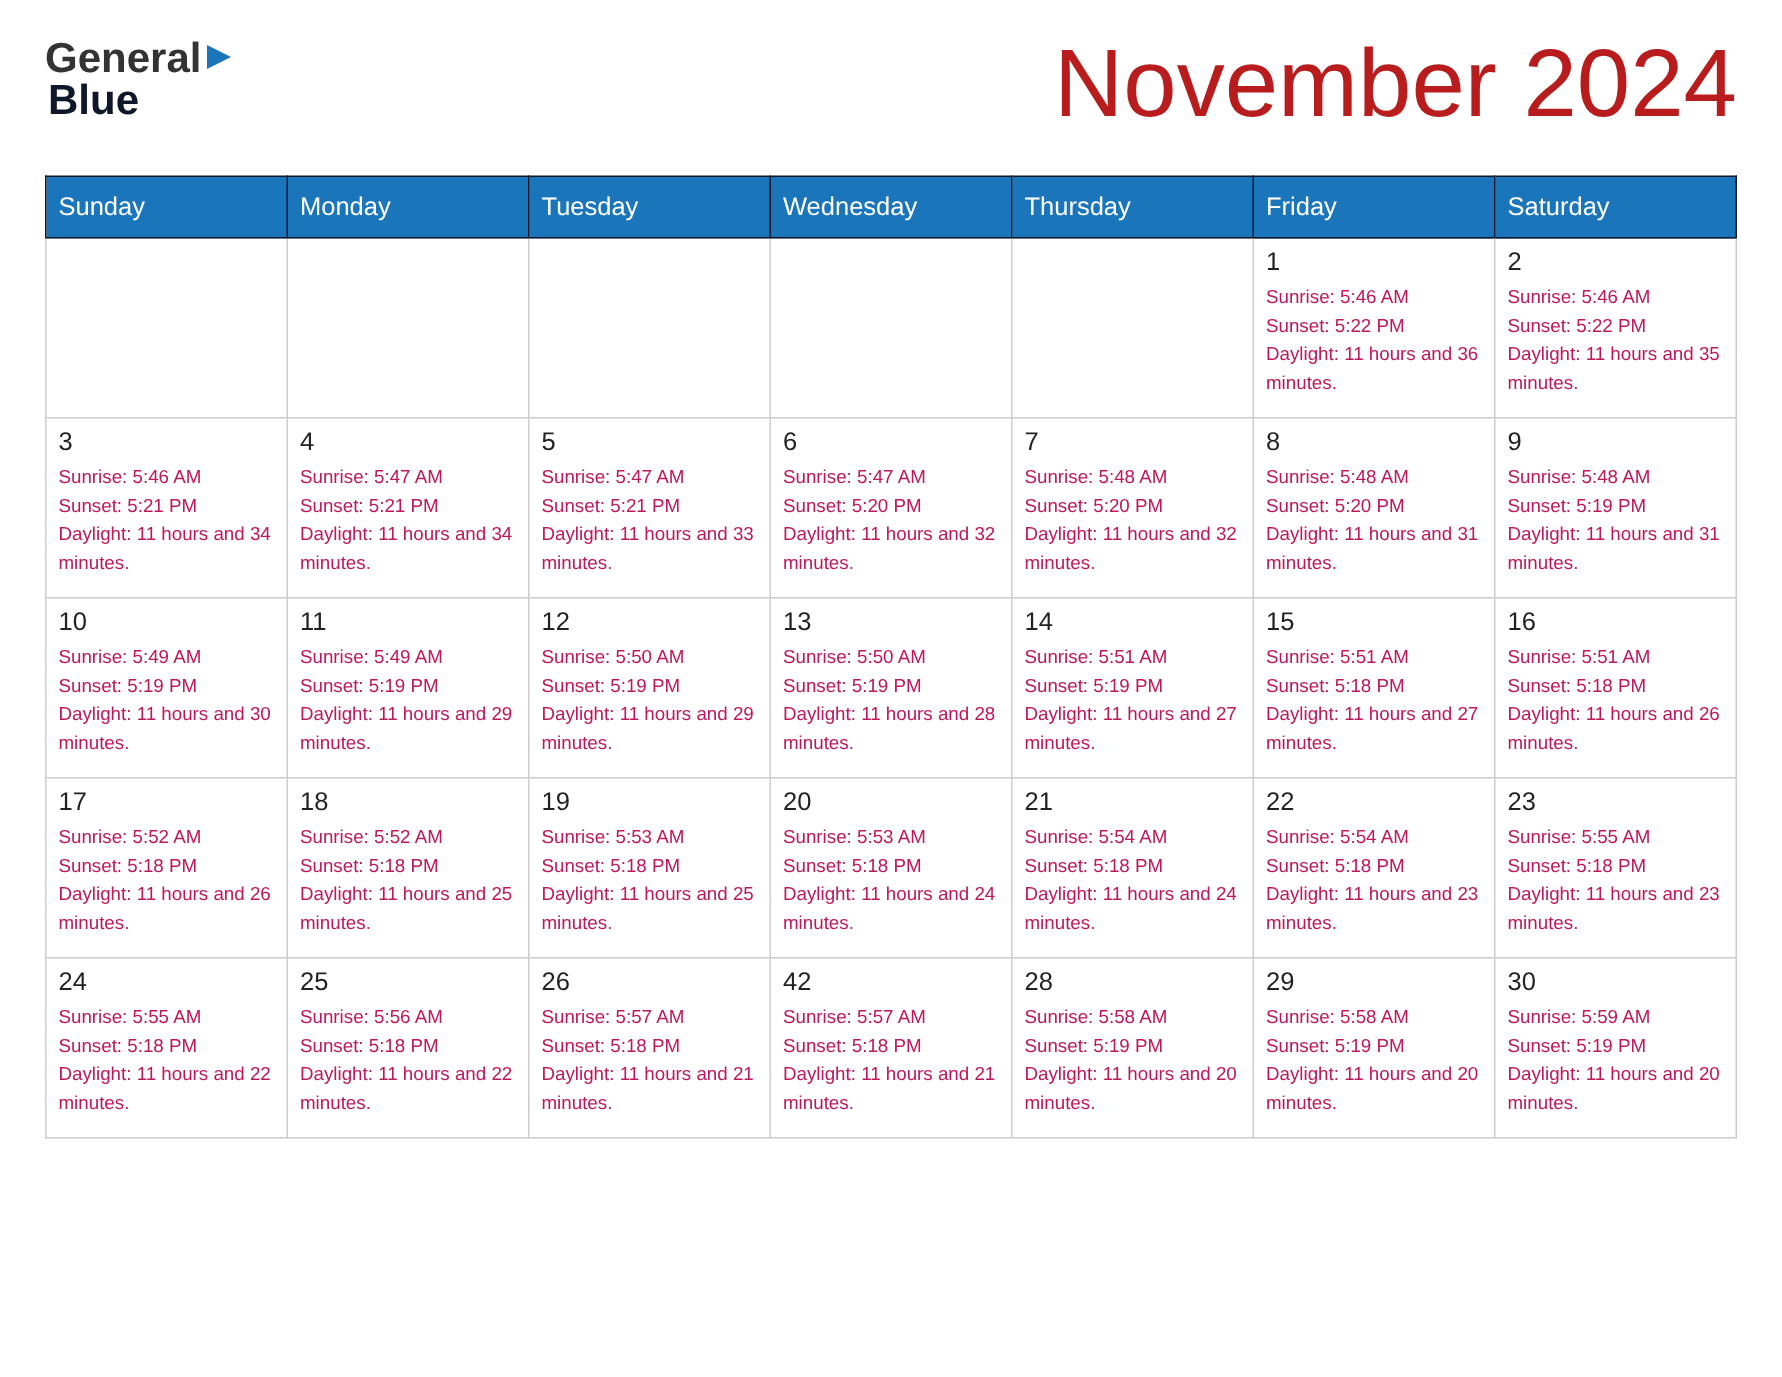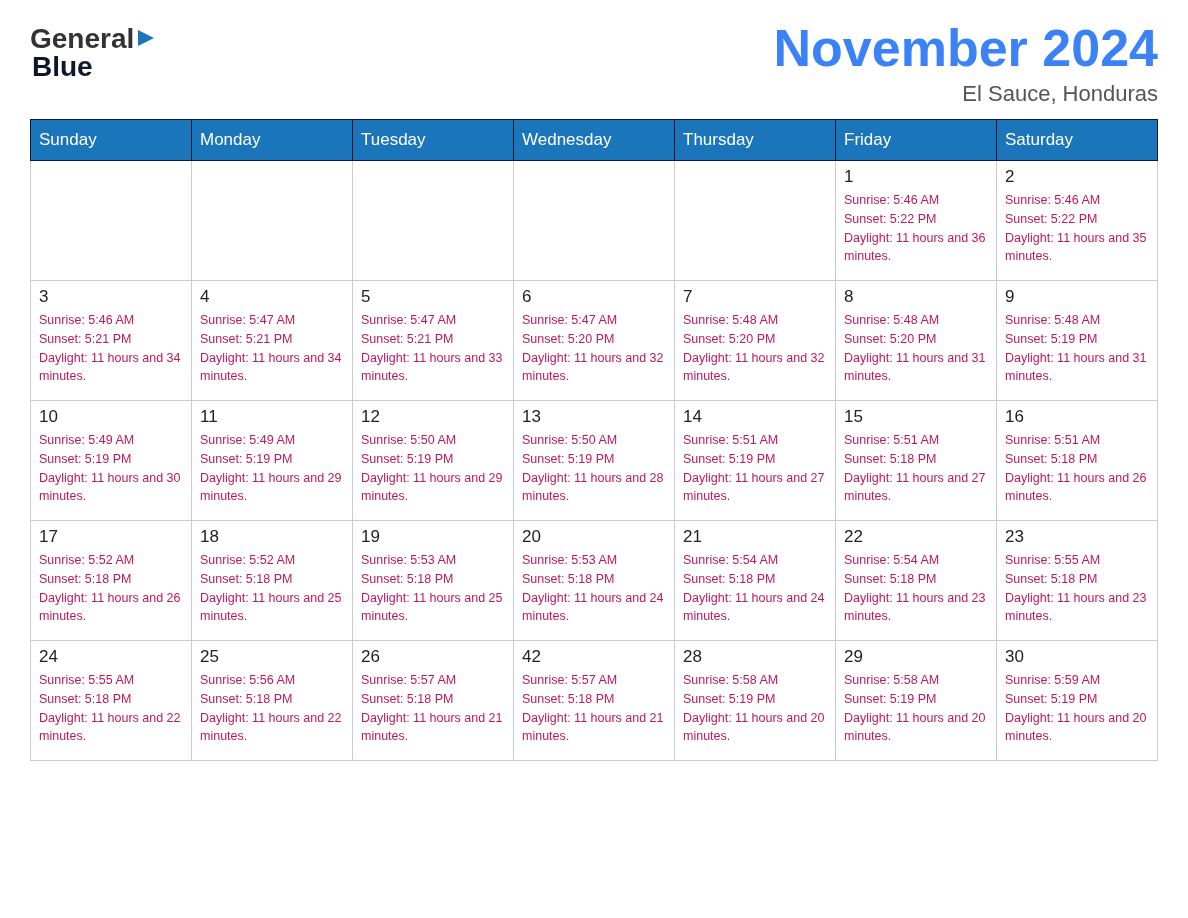--- a/index.html
+++ b/index.html
@@ -7,42 +7,42 @@
       font-family: Arial, sans-serif;
       background: #fff;
       width: 1188px;
       min-height: 918px;
       padding: 20px 30px;
     }
     .header-area {
       display: flex;
       justify-content: space-between;
       align-items: flex-start;
-      margin-bottom: 12px;
+      margin-bottom: 27px;
     }
     .logo {
       display: flex;
       flex-direction: column;
       font-size: 28px;
       font-weight: bold;
       line-height: 1;
       padding-top: 5px;
     }
     .logo-general {
       color: #333;
       display: flex;
       align-items: center;
     }
     .title-area {
       text-align: right;
     }
     .main-title {
-      font-size: 52px;
-      font-weight: bold;
-      color: #3b82f6;
+      font-size: 64px;
+      font-weight: normal;
+      color: #b91c1c;
       line-height: 1.1;
     }
     .subtitle {
       font-size: 22px;
       color: #555;
       margin-top: 4px;
     }
     .calendar {
       width: 100%;
       border-collapse: collapse;
@@ -92,21 +92,20 @@
       <span style="display:inline-block; margin-left:2px; vertical-align:middle;">
         <svg width="20" height="20" viewBox="0 0 20 20">
           <polygon points="2,2 18,10 2,18" fill="#1a75bb"></polygon>
         </svg>
       </span>
     </div>
     <div style="color:#0f172a; font-size:28px; font-weight:bold; margin-left:2px;">Blue</div>
   </div>
   <div class="title-area">
     <div class="main-title">November 2024</div>
-    <div class="subtitle">El Sauce, Honduras</div>
   </div>
 </div>
 
 <table class="calendar">
   <thead>
     <tr>
       <th>Sunday</th>
       <th>Monday</th>
       <th>Tuesday</th>
       <th>Wednesday</th>

